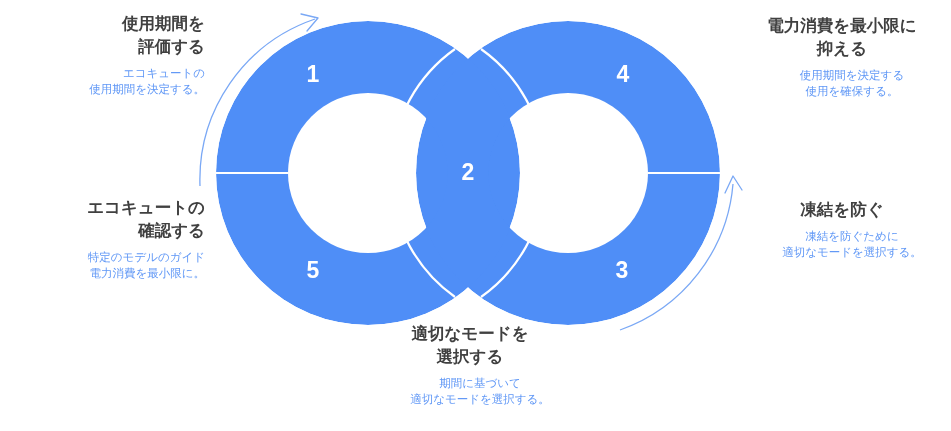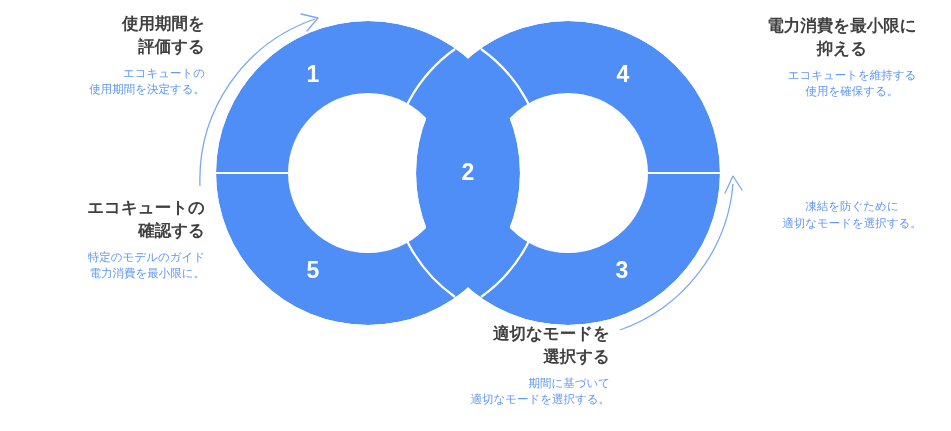--- a/index.html
+++ b/index.html
@@ -39,21 +39,21 @@
     font-size: 11.5px;
     font-weight: normal;
     color: #5f97f6;
     line-height: 1.45;
     margin: 0;
     white-space: pre-line;
     padding-left: 20px;
   }
   .align-right { text-align: right; }
   .align-left  { text-align: center; }
-  .align-center{ text-align: right; }
+  .align-center{ text-align: center; }
 
   
   #label-1 { left: 0px;   top: 12px;  width: 205px; }
   #label-5 { left: 0px;   top: 196px; width: 205px; }
   #label-4 { left: 733px; top: 14px;  width: 218px; }
   #label-3 { left: 733px; top: 198px; width: 218px; }
   #label-2 { left: 330px; top: 322px; width: 280px; }
 
   .seg-number {
     font-size: 23px;
@@ -170,25 +170,26 @@
   <div class="label-block align-right" id="label-5">
     <p class="label-title">エコキュートの
 確認する</p>
     <p class="label-desc">特定のモデルのガイド
 電力消費を最小限に。</p>
   </div>
 
   <div class="label-block align-left" id="label-4">
     <p class="label-title">電力消費を最小限に
 抑える</p>
-    <p class="label-desc">エコキュートを維持する
+    <p class="label-desc">使用期間を決定する
 使用を確保する。</p>
   </div>
 
   <div class="label-block align-left" id="label-3">
+    <p class="label-title">凍結を防ぐ</p>
     <p class="label-desc">凍結を防ぐために
 適切なモードを選択する。</p>
   </div>
 
   <div class="label-block align-center" id="label-2">
     <p class="label-title">適切なモードを
 選択する</p>
     <p class="label-desc">期間に基づいて
 適切なモードを選択する。</p>
   </div>

